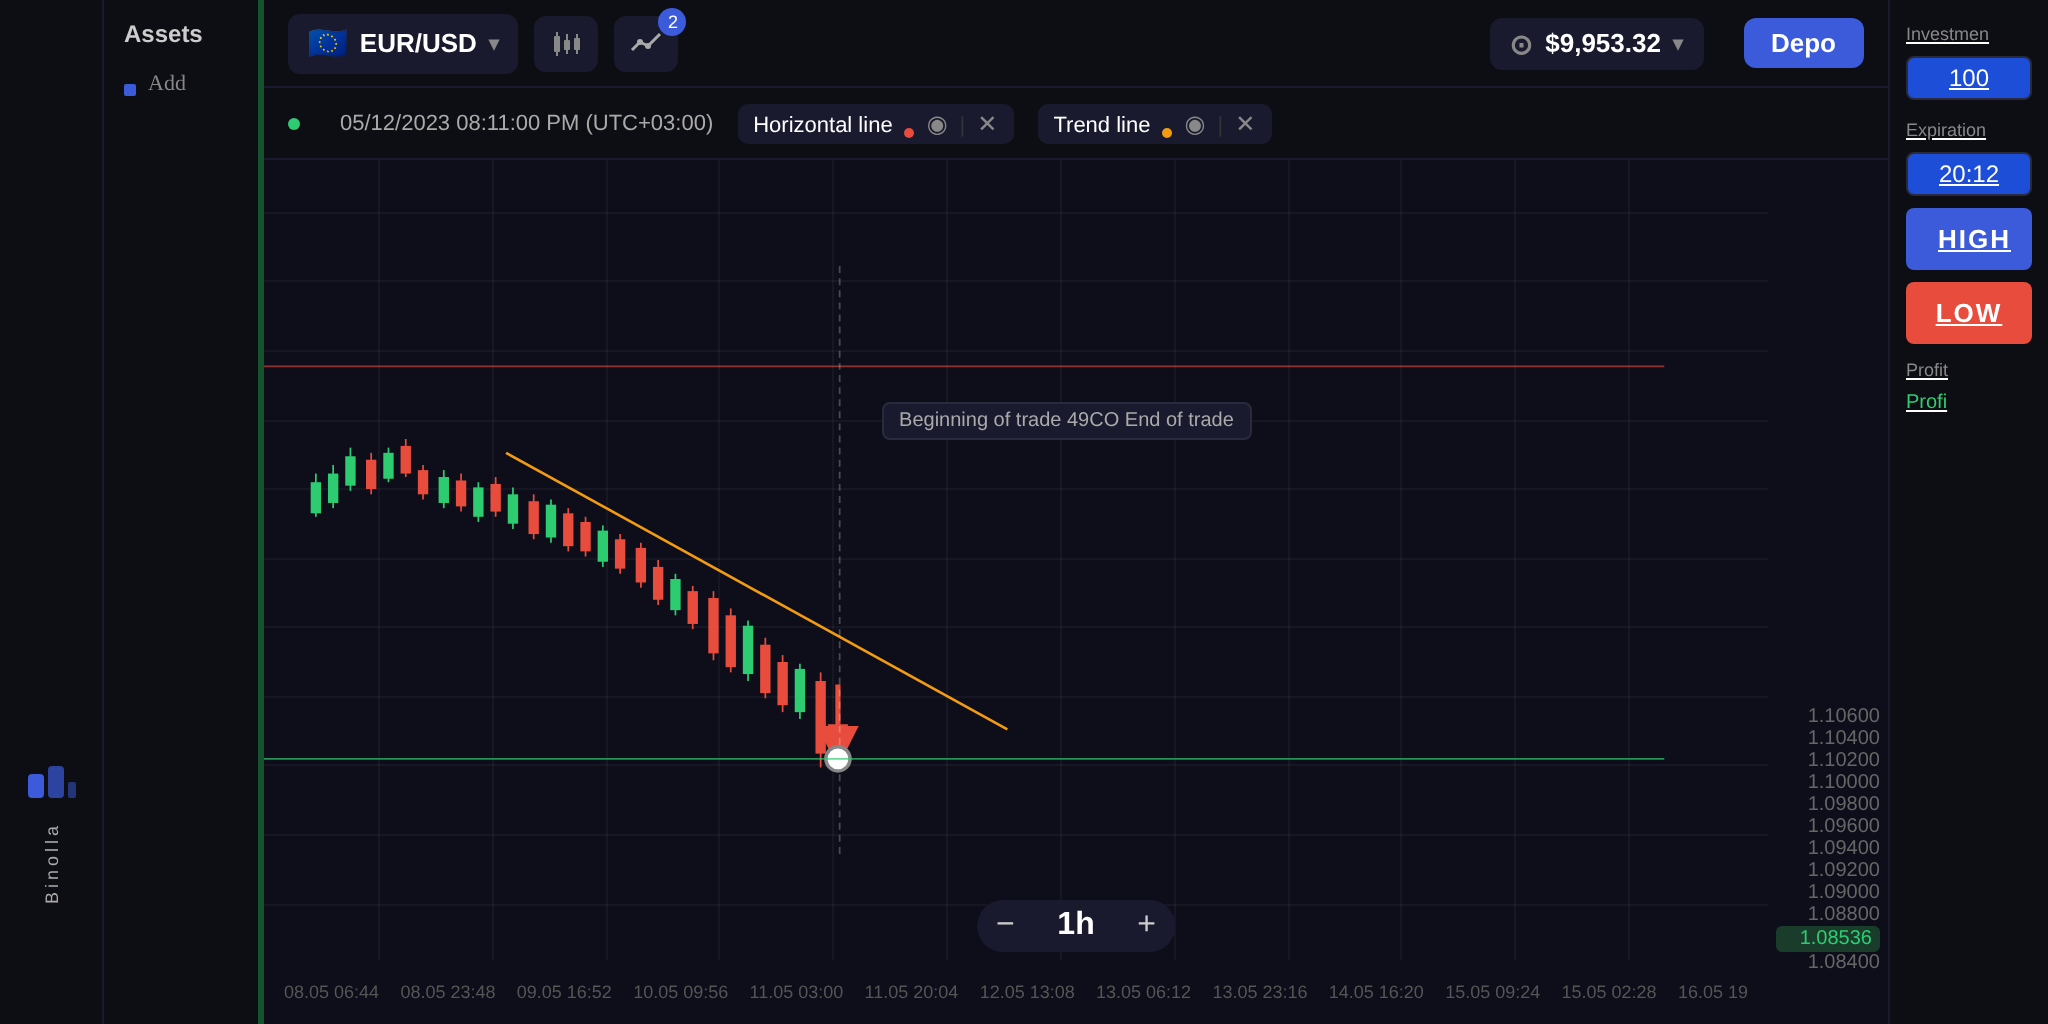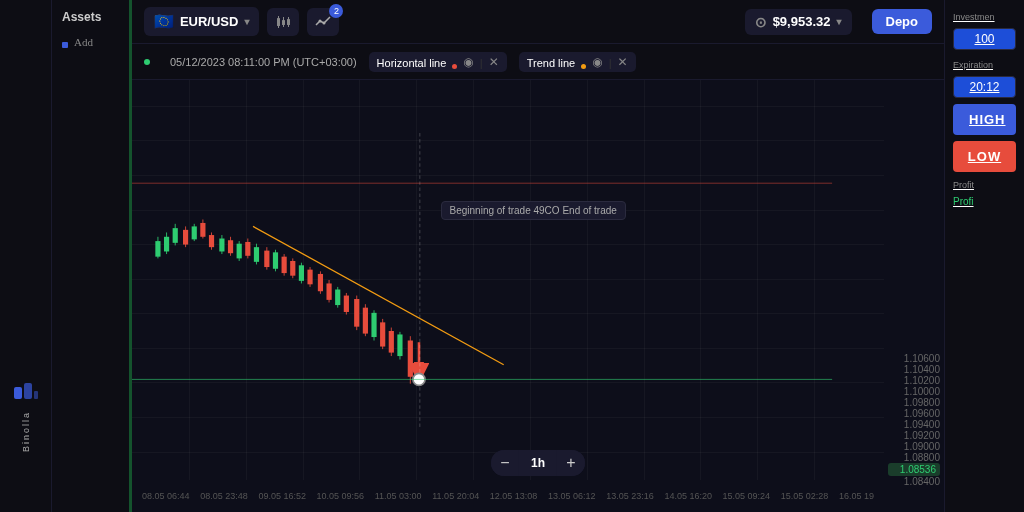--- a/index.html
+++ b/index.html
@@ -293,21 +293,21 @@
       align-items: center;
       justify-content: center;
       background: #1a1a2e;
       color: #ccc;
       font-size: 16px;
       cursor: pointer;
       border: none;
     }
     .time-ctrl-label {
       padding: 0 12px;
-      font-size: 12px;
+      font-size: 16px;
       font-weight: 600;
       color: #fff;
     }
 
     
     .right-panel {
       width: 80px;
       background: #0d0d14;
       border-left: 1px solid #1a1a2e;
       flex-shrink: 0;

